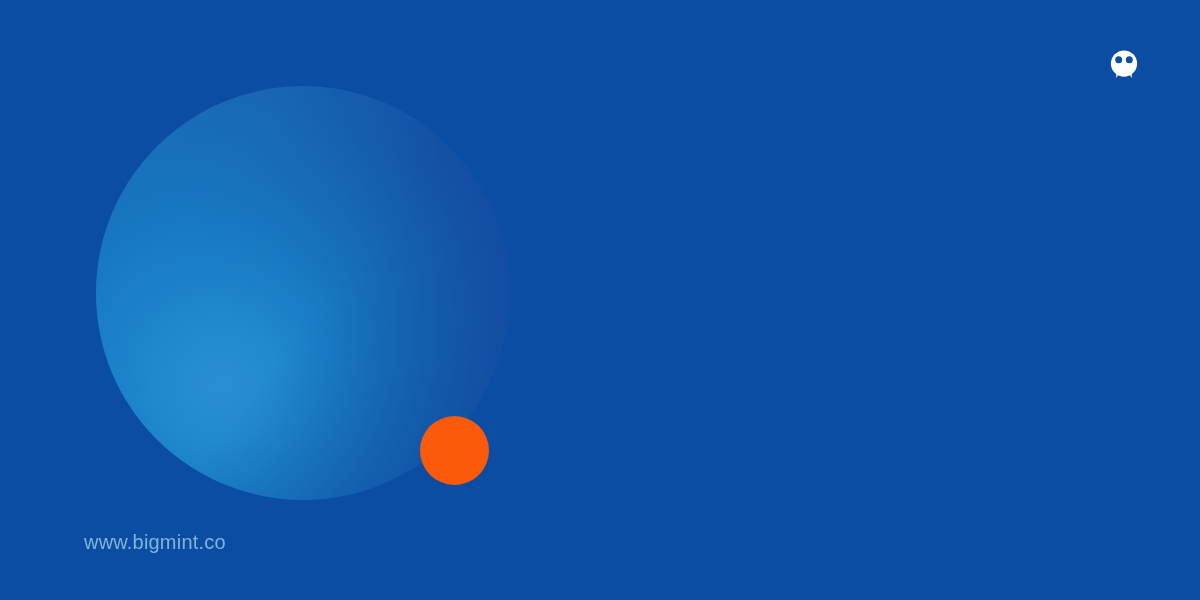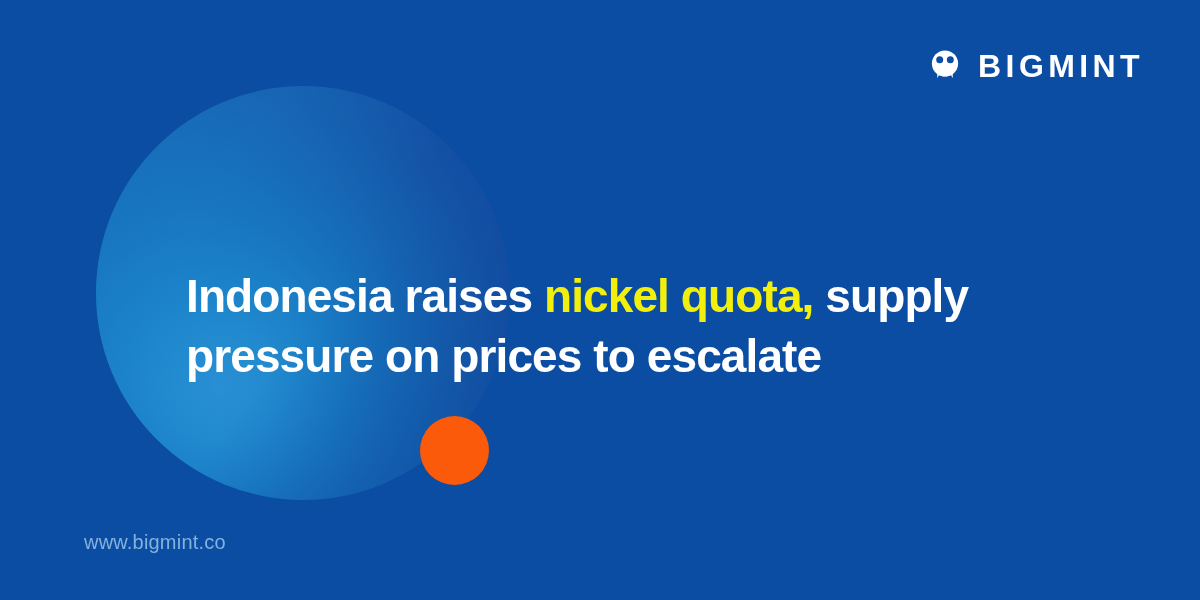--- a/index.html
+++ b/index.html
@@ -147,20 +147,18 @@
                C 19.6 43.6, 19.3 47.5, 19.6 51.5
                C 21.6 47.6, 23.4 44.8, 25.2 43.2
                C 26.2 46.4, 27.6 48.4, 29.2 49.4
                C 30.2 46.6, 31.1 44.4, 32 42.8
                C 32.9 44.4, 33.8 46.6, 34.8 49.4
                C 36.4 48.4, 37.8 46.4, 38.8 43.2
                C 40.6 44.8, 42.4 47.6, 44.4 51.5
                C 44.7 47.5, 44.4 43.6, 43.5 40
                C 42 34, 37.5 30, 32 30 Z" fill="#ffffff"></path>
     </svg>
-    <span class="wordmark">BIGMINT</span>
   </div>
 
-  <h1 id="headline"><span>Indonesia raises </span><span class="hl">nickel quota,</span><span> supply pressure</span> <span>on prices to escalate</span></h1>
 
   <div id="site-url">www.bigmint.co</div>
 
 </div>
 
 </body></html>

